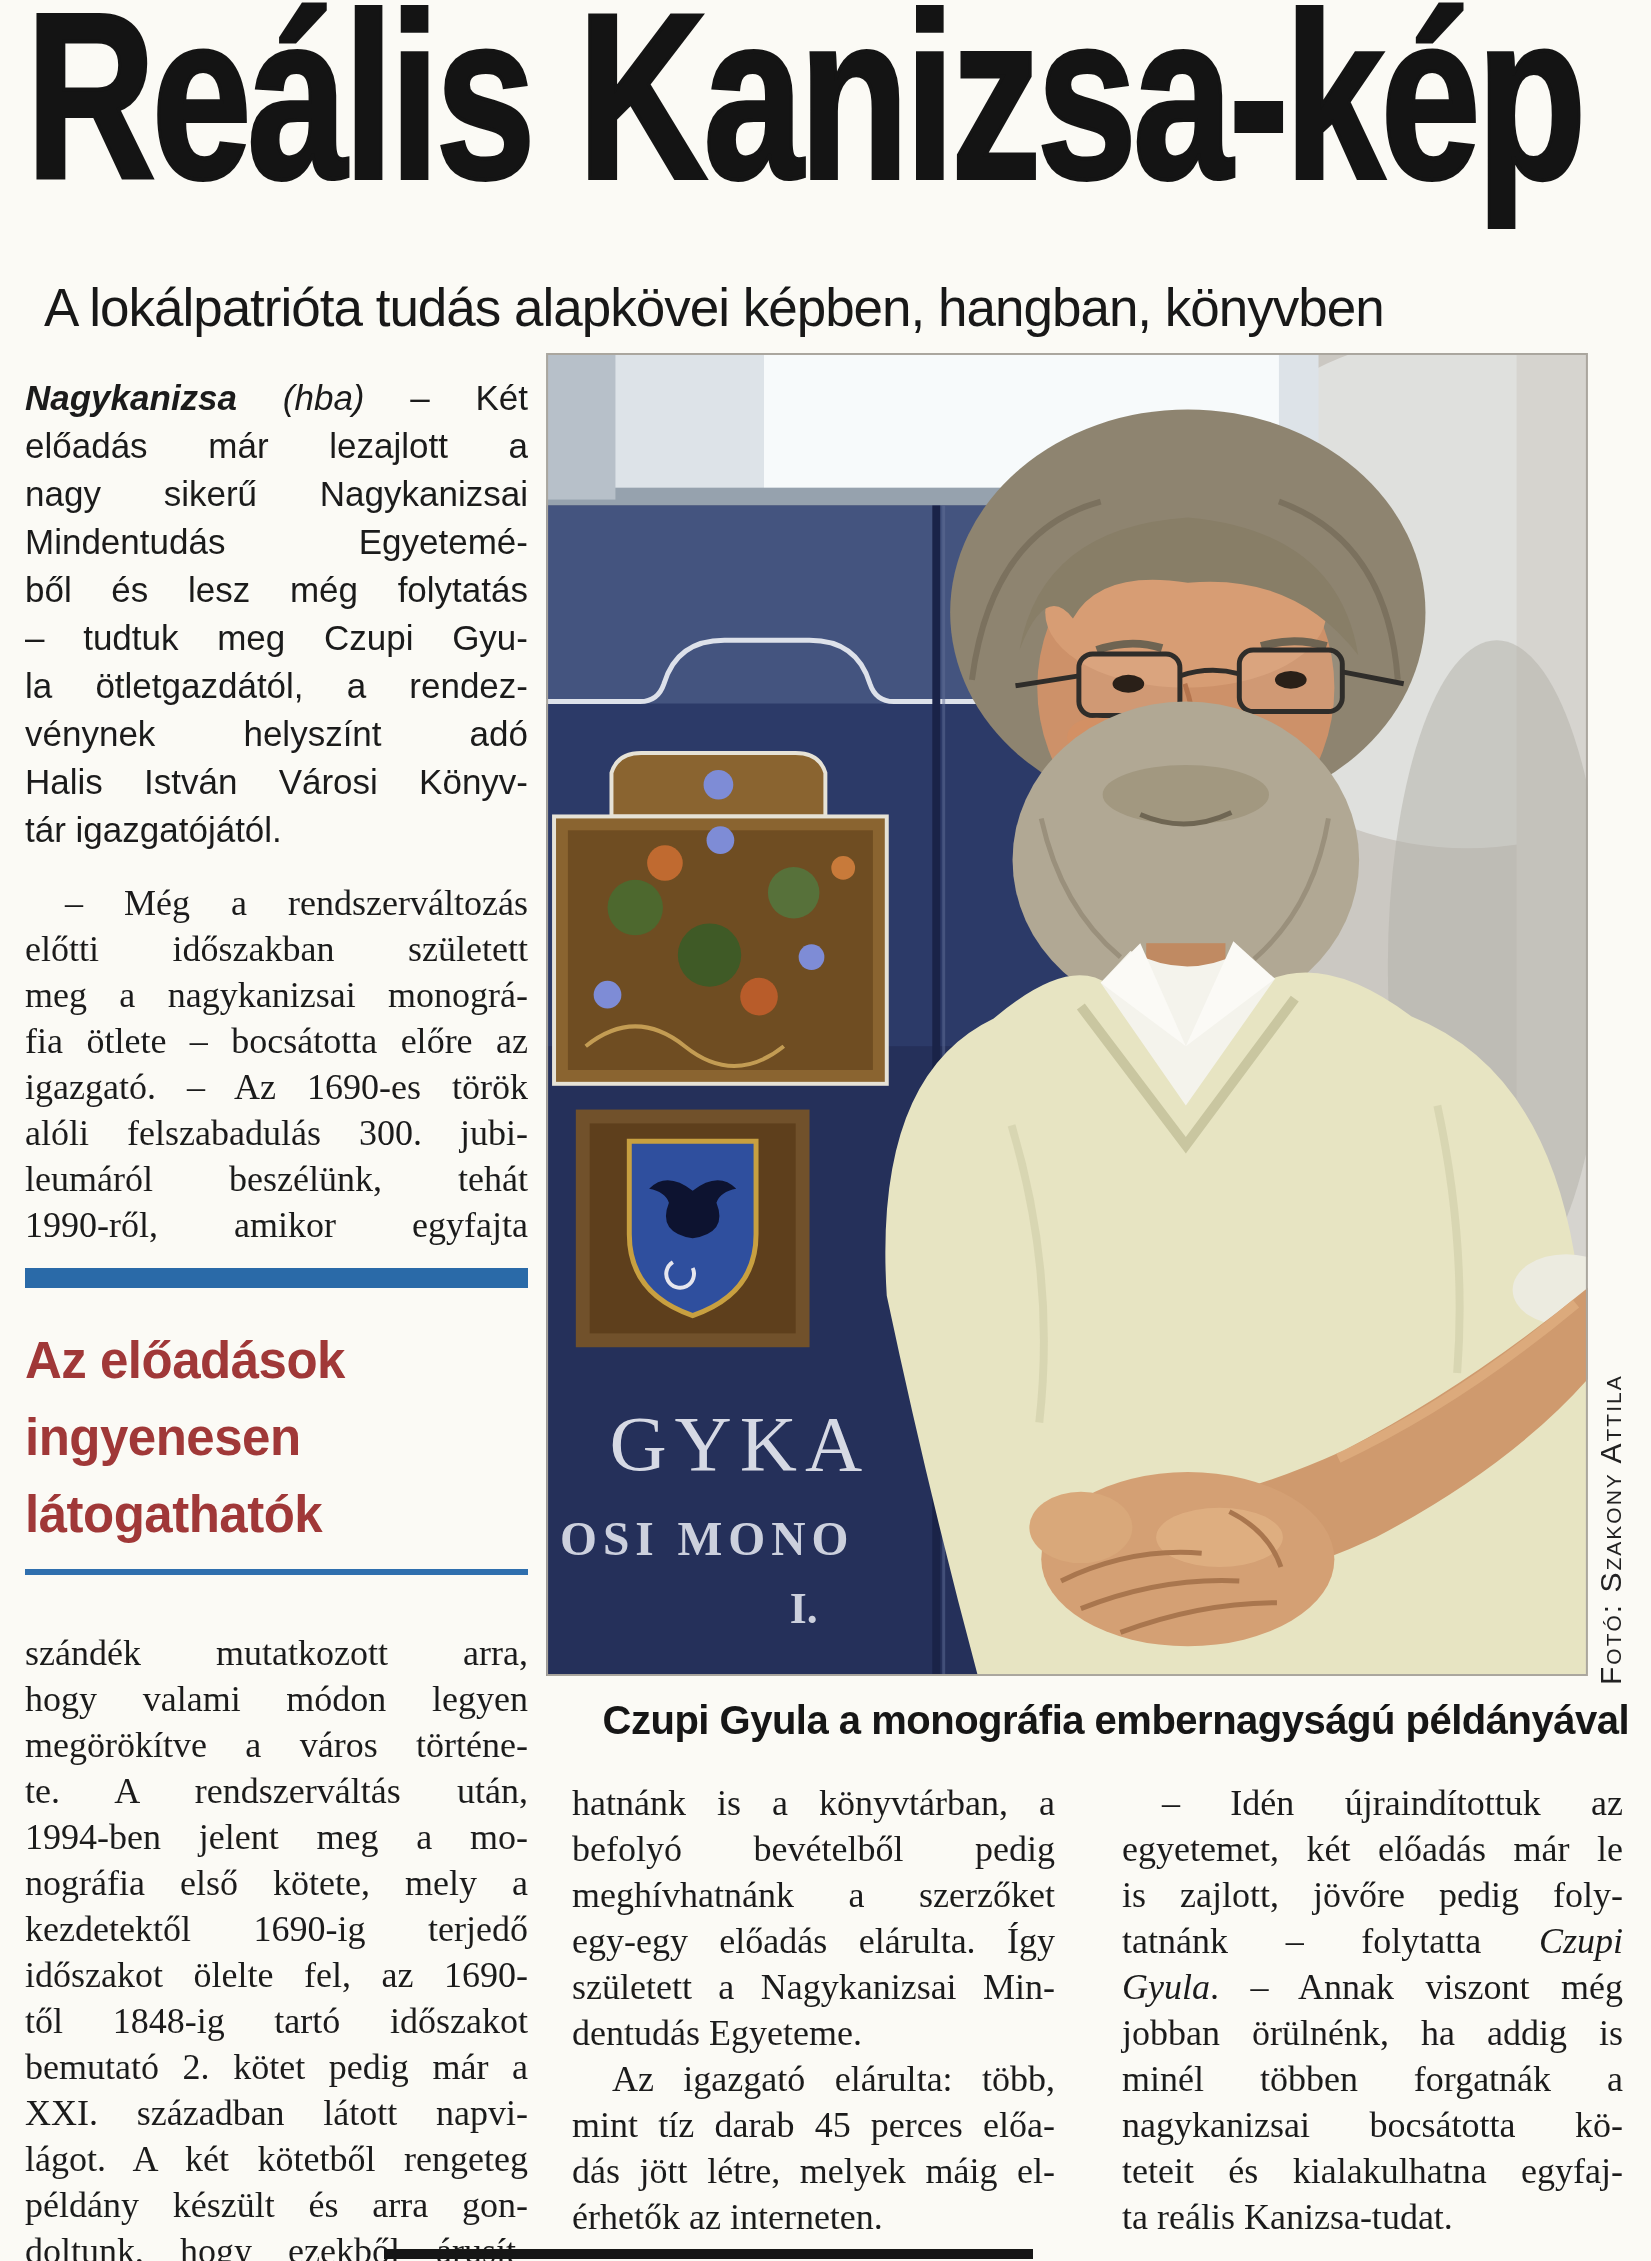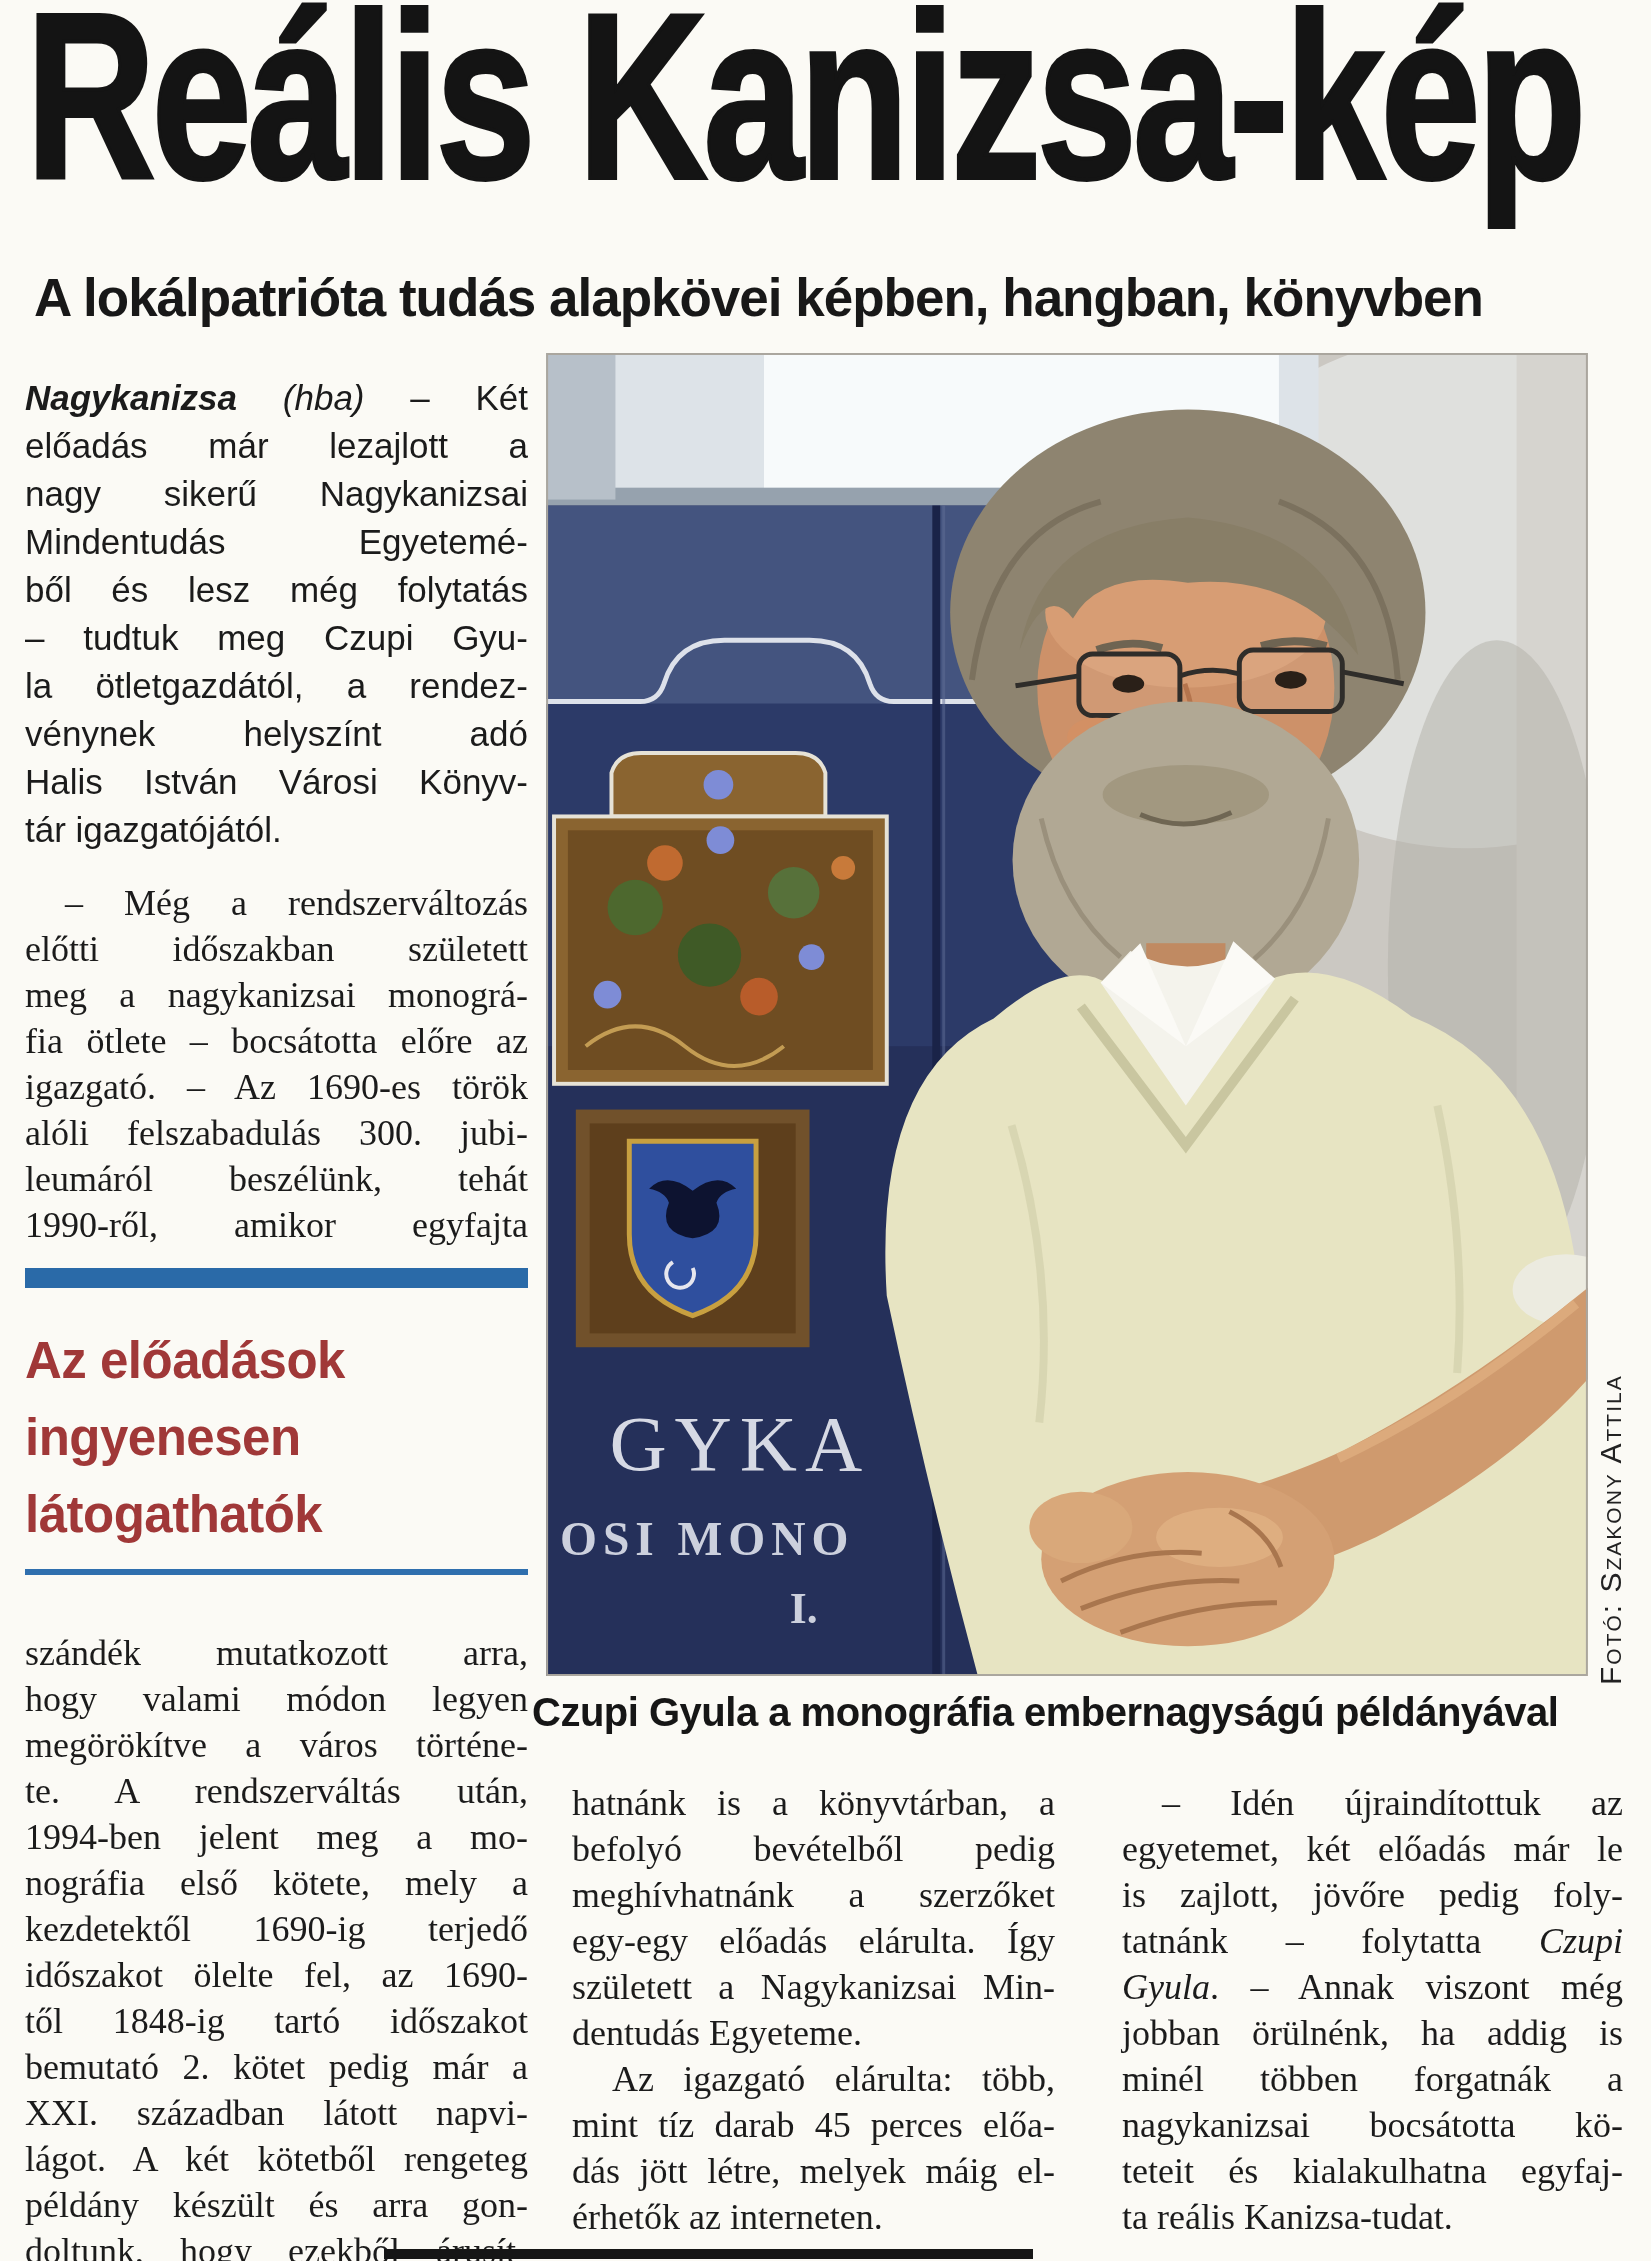--- a/index.html
+++ b/index.html
@@ -10,22 +10,22 @@
   }
   
   #headline{
     position:absolute;left:26px;top:-22px;margin:0;
     font-family:"Liberation Sans",sans-serif;font-weight:700;
     font-size:236px;line-height:1;letter-spacing:-5px;white-space:nowrap;
     color:#141414;-webkit-text-stroke:4px #141414;
     transform:scaleX(0.76);transform-origin:left top;
   }
   #subheadline{
-    position:absolute;left:28px;top:263px;margin:6px;width:1604px;
-    font-family:"Liberation Sans",sans-serif;font-weight:700;
+    position:absolute;left:28px;top:263px;margin:16px;width:1604px;
+    font-family:"Liberation Sans",sans-serif;font-weight:400;
     font-size:53px;line-height:1.1;letter-spacing:-1px;color:#181818;white-space:nowrap;
   }
   
   .textcol{position:absolute;}
   #left-col{left:25px;top:374px;width:503px;}
   #mid-col{left:572px;top:1780px;width:483px;}
   #right-col{left:1122px;top:1780px;width:501px;}
   .para{margin:0;}
   #left-col .para + .para{margin-top:26px;}
   .para.sans{font-family:"Liberation Sans",sans-serif;font-size:35px;line-height:48px;}
@@ -42,23 +42,23 @@
     margin-top:34px;color:#a03838;
     font-family:"Liberation Sans",sans-serif;font-weight:700;
     font-size:51px;line-height:77px;letter-spacing:-0.5px;
   }
   #pullquote .tline{text-align:center;text-align-last:left;}
   #left-bottom{margin-top:55px;}
   
   #photo{position:absolute;left:540px;top:353px;width:1042px;height:1323px;padding-left:6px;}
   #photo svg{display:block;}
   #photo-caption{
-    position:absolute;left:532px;top:1689px;width:1089px;margin:0;
+    position:absolute;left:532px;top:1689px;width:1089px;margin:8px;
     font-family:"Liberation Sans",sans-serif;font-weight:700;
-    font-size:40px;line-height:1.15;letter-spacing:-0.5px;color:#161616;
+    font-size:40px;line-height:1.15;letter-spacing:-0.5px;color:#161616;text-align:right;
   }
   #photo-credit{
     position:absolute;left:1594px;top:1685px;width:416px;
     transform:rotate(-90deg);transform-origin:0 0;
     font-family:"Liberation Sans",sans-serif;font-variant:small-caps;
     font-size:30px;letter-spacing:2px;color:#222;white-space:nowrap;
   }
   #bottom-bar{position:absolute;left:384px;top:2249px;width:649px;height:10px;background:#161616;}
 </style>
 </head>

